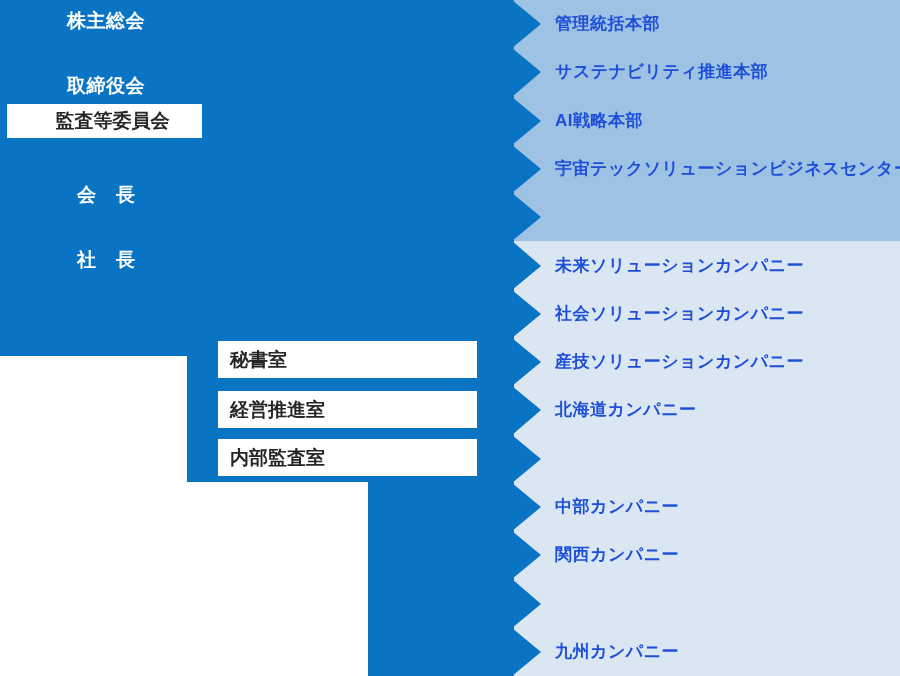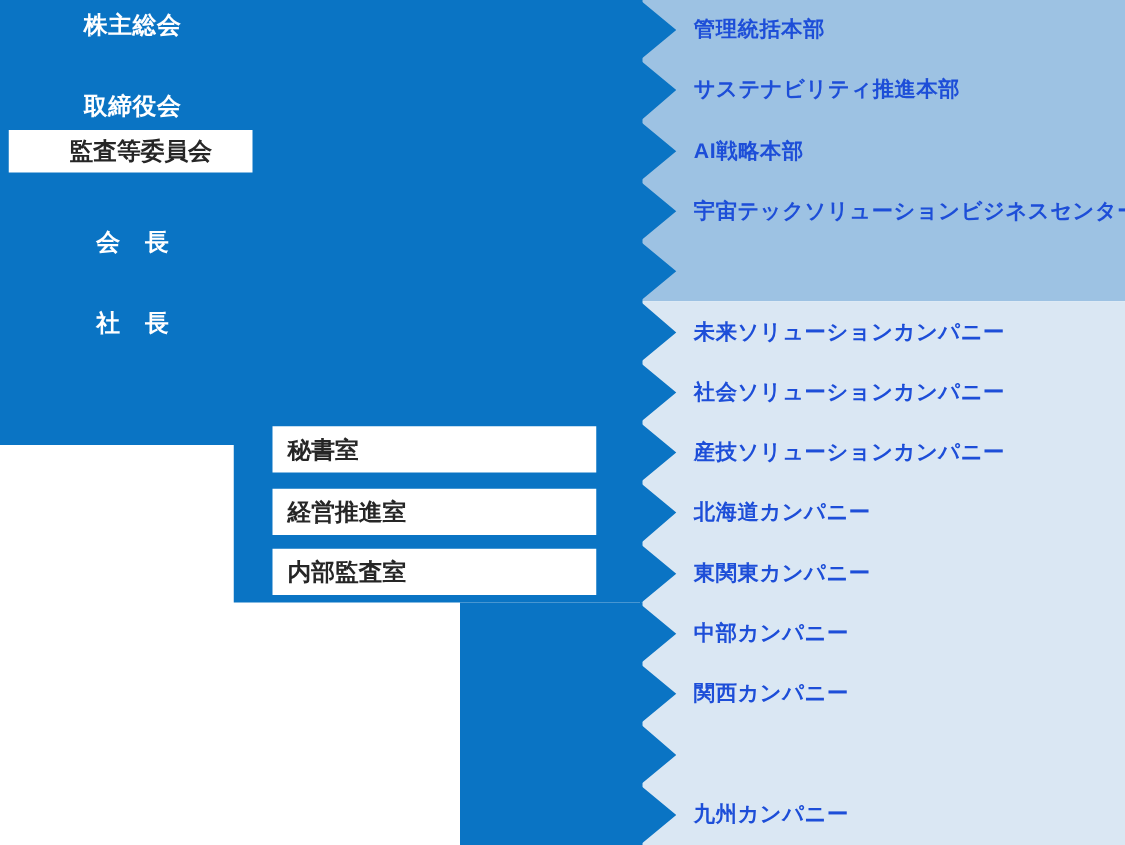--- a/index.html
+++ b/index.html
@@ -87,18 +87,17 @@
 
   <div class="unit-label" style="top:13px">管理統括本部</div>
   <div class="unit-label" style="top:61px">サステナビリティ推進本部</div>
   <div class="unit-label" style="top:110px">AI戦略本部</div>
   <div class="unit-label" style="top:158px">宇宙テックソリューションビジネスセンター</div>
 
   <div class="unit-label" style="top:255px">未来ソリューションカンパニー</div>
   <div class="unit-label" style="top:303px">社会ソリューションカンパニー</div>
   <div class="unit-label" style="top:351px">産技ソリューションカンパニー</div>
   <div class="unit-label" style="top:399px">北海道カンパニー</div>
-  <div class="unit-label" style="top:448px">東関東カンパニー</div>
   <div class="unit-label" style="top:496px">中部カンパニー</div>
   <div class="unit-label" style="top:544px">関西カンパニー</div>
   <div class="unit-label" style="top:641px">九州カンパニー</div>
 
 </div>
 
 </body></html>

